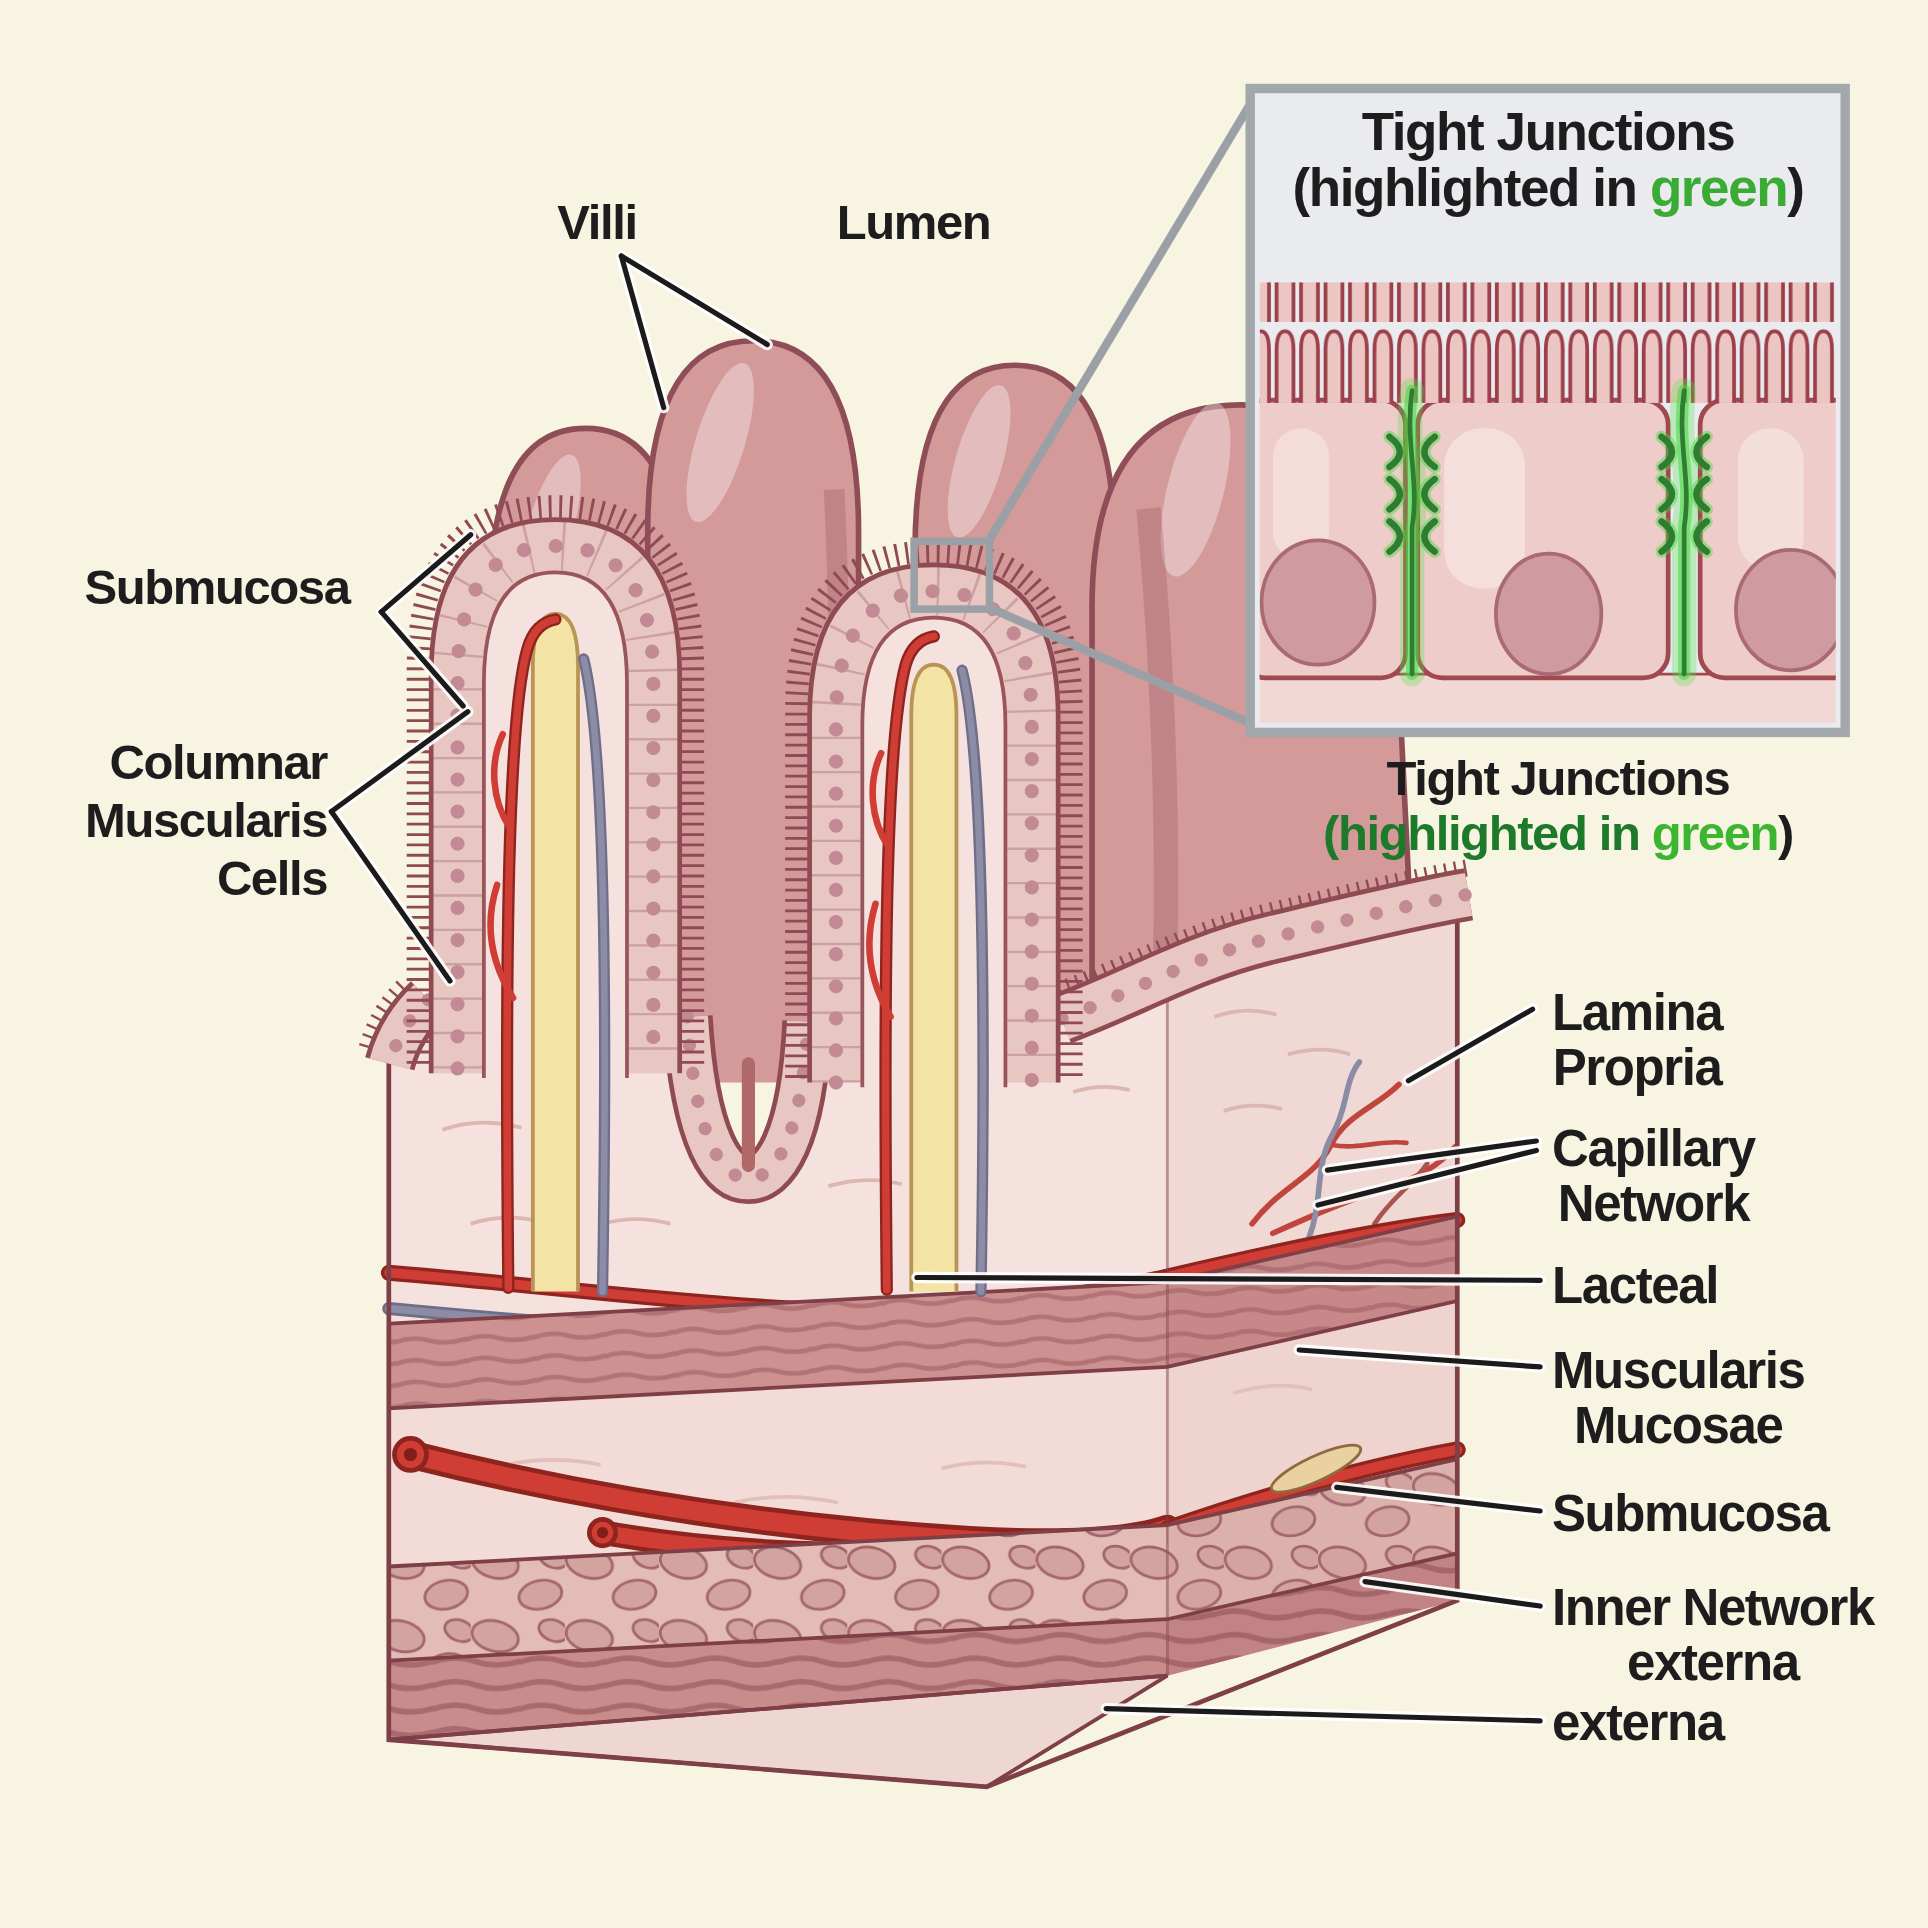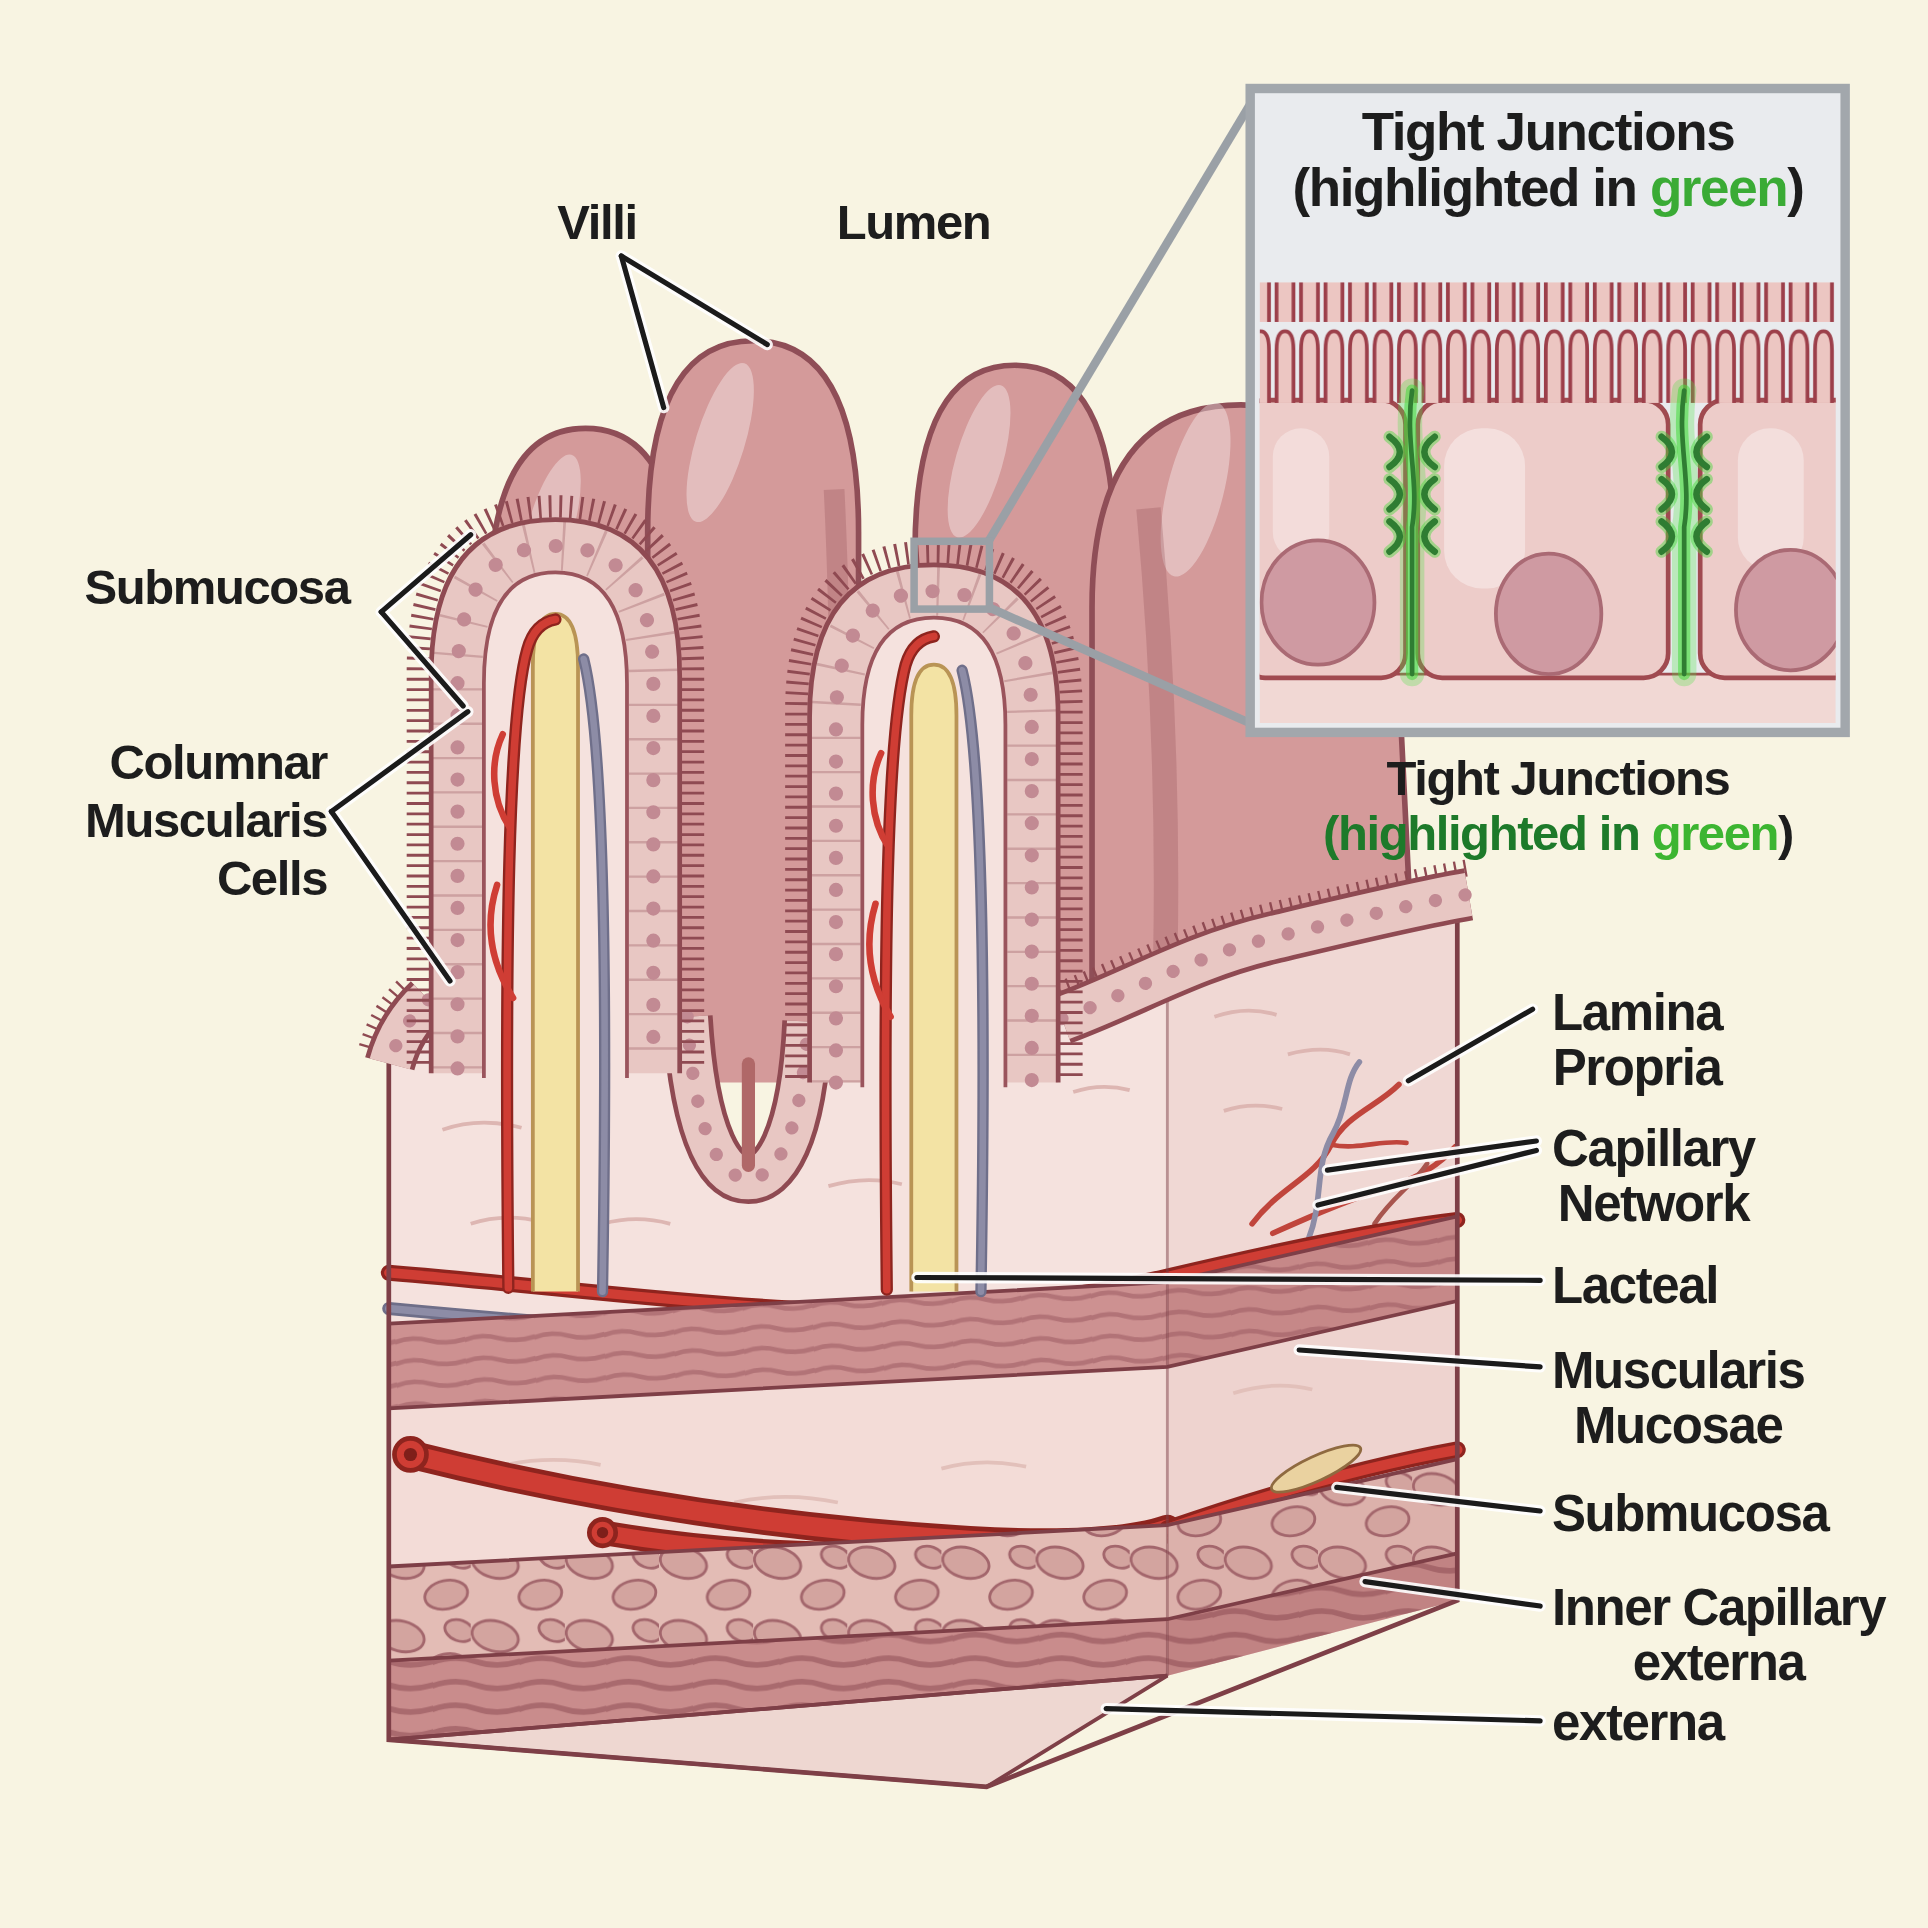--- a/index.html
+++ b/index.html
@@ -348,21 +348,21 @@
   <div>Lacteal</div>
 </div>
 <div class="lbl lbl-right" style="left:1552px;top:1343px;">
   <div>Muscularis</div>
   <div>Mucosae</div>
 </div>
 <div class="lbl lbl-right" style="left:1552px;top:1486px;">
   <div>Submucosa</div>
 </div>
 <div class="lbl lbl-right" style="left:1552px;top:1580px;">
-  <div>Inner Capillary</div>
+  <div>Inner Network</div>
   <div>externa</div>
 </div>
 <div class="lbl lbl-right" style="left:1552px;top:1695px;">
   <div>externa</div>
 </div>
 
 <div class="inset-title">
   <div>
     <span>Tight Junctions</span>
   </div>

